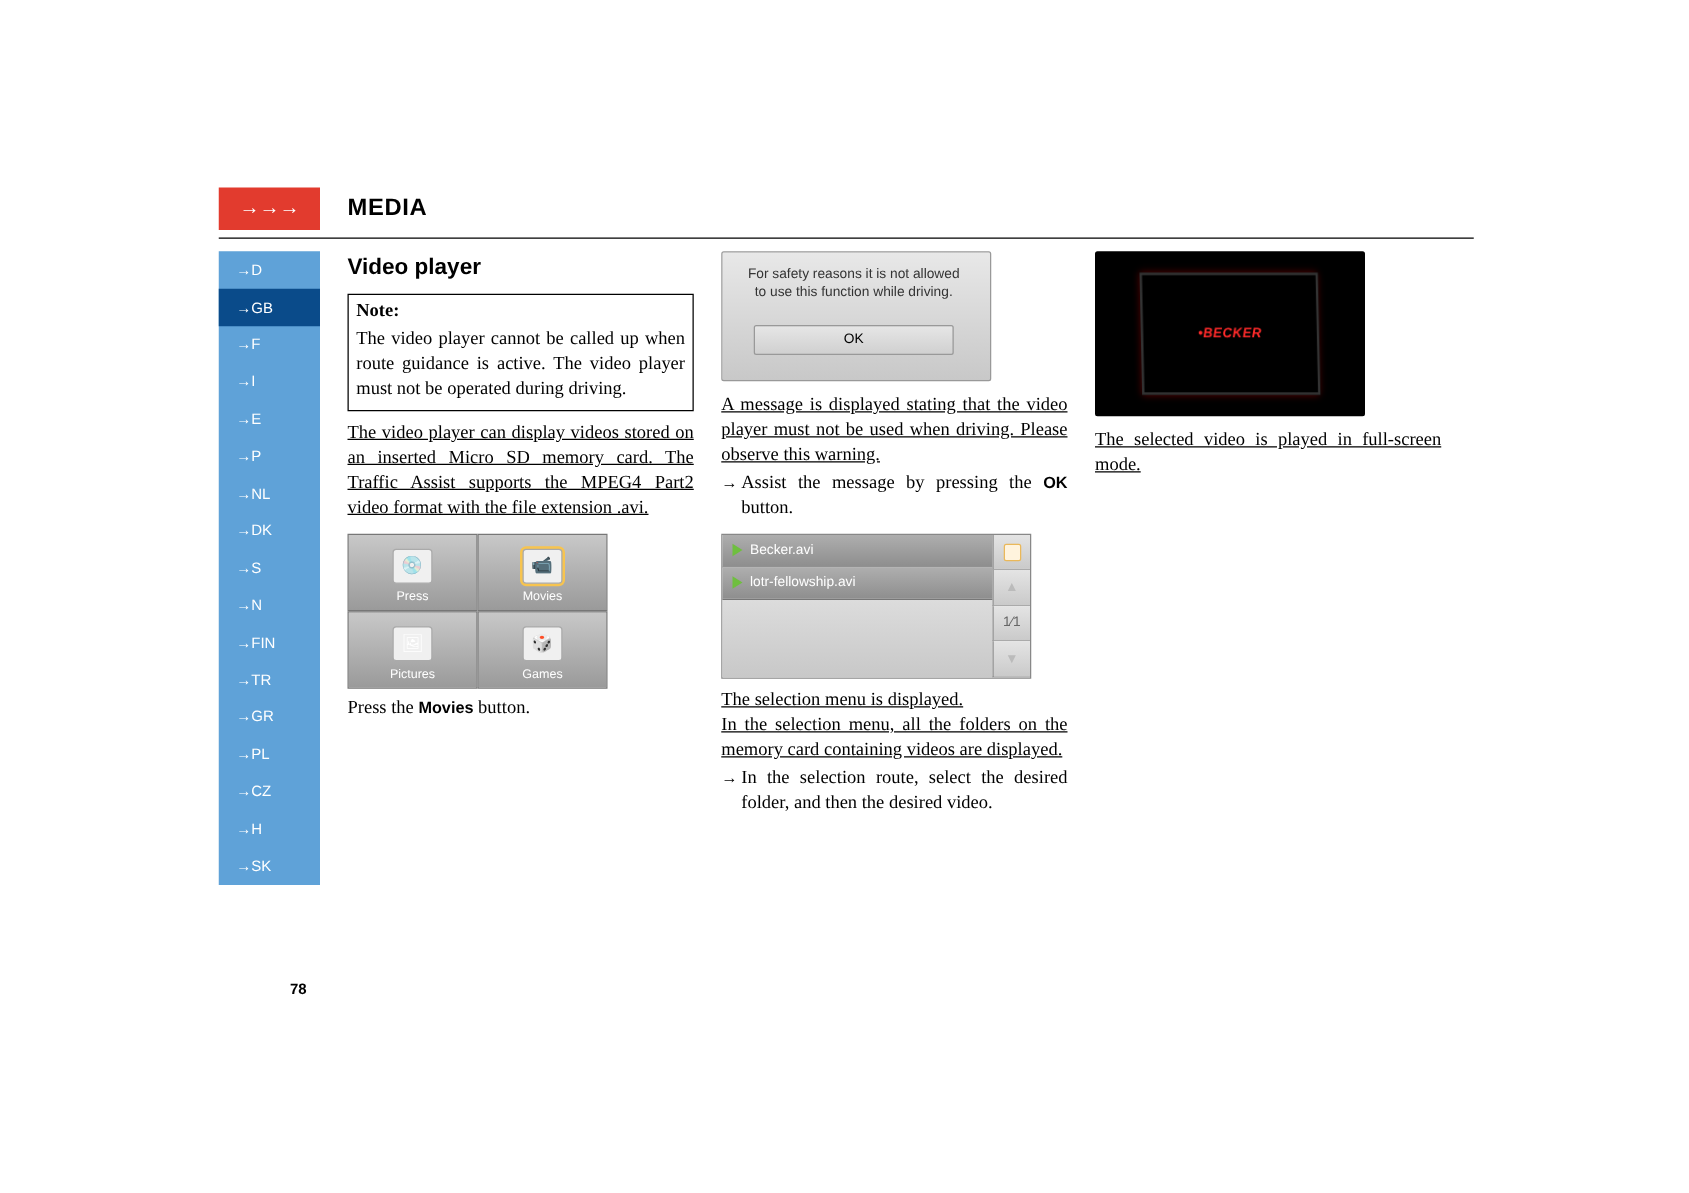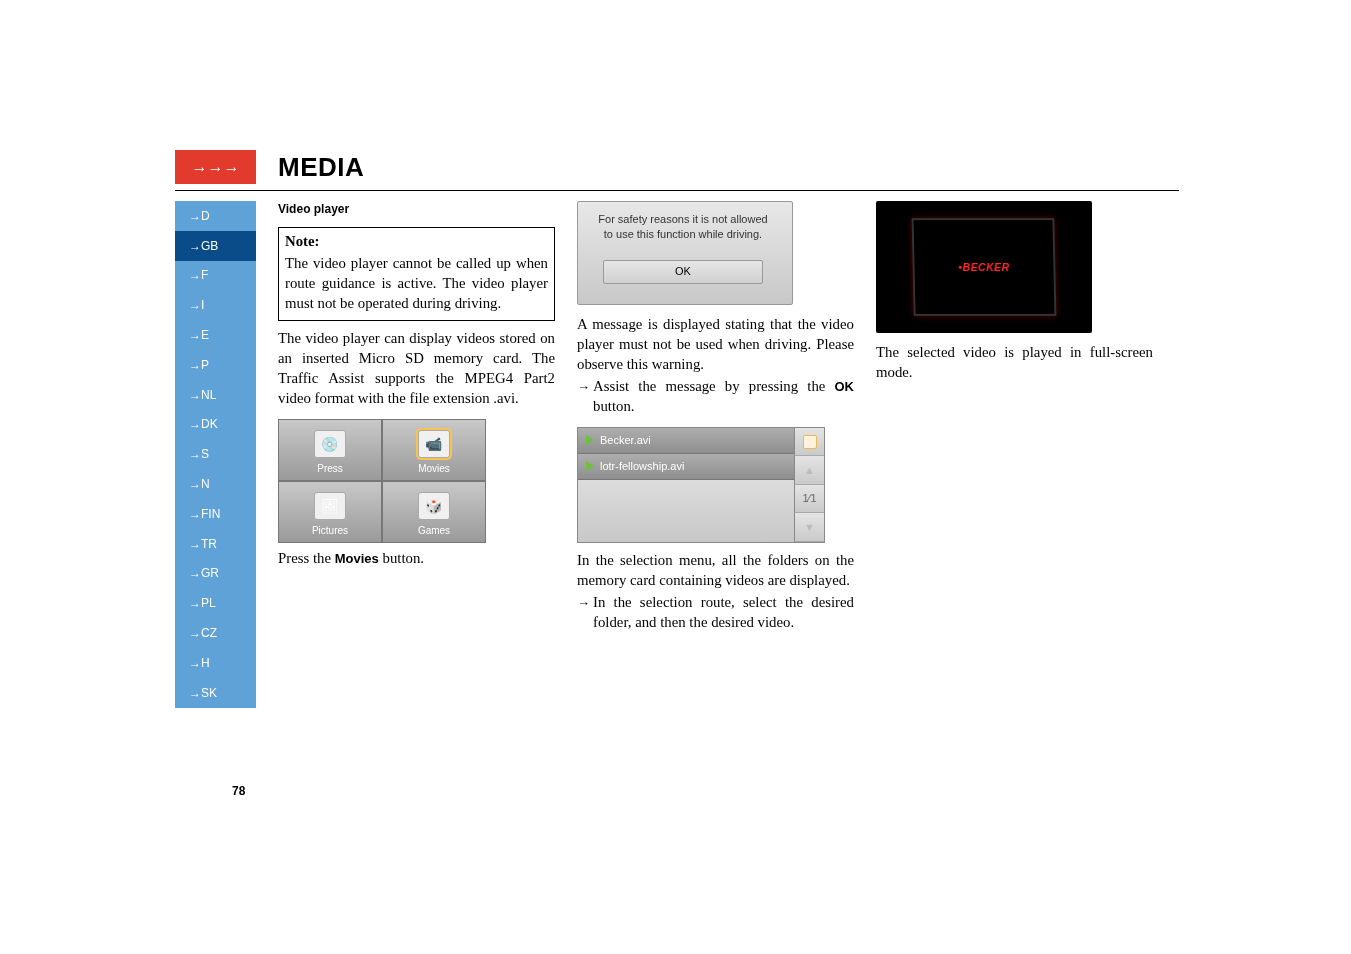--- a/index.html
+++ b/index.html
@@ -28,21 +28,21 @@
     display: flex;
     align-items: center;
     justify-content: center;
     margin-left: 175px;
     margin-right: 22px;
     font-size: 16px;
   }
   .media-title {
     font-family: Verdana, Arial, sans-serif;
     font-weight: bold;
-    font-size: 26px;
+    font-size: 19px;
     letter-spacing: 0.5px;
   }
   .hr {
     border-top: 1px solid #000;
     margin-left: 175px;
     margin-right: 172px;
     margin-bottom: 10px;
   }
   .body-row {
     display: flex;
@@ -82,36 +82,37 @@
   }
   .col {
     width: 277px;
     flex: 0 0 277px;
     font-size: 14.8px;
     line-height: 1.35;
   }
   .col1-title {
     font-family: Verdana, Arial, sans-serif;
     font-weight: bold;
-    font-size: 12px;
+    font-size: 18px;
     margin-bottom: 10px;
   }
   .note-box {
     border: 1px solid #000;
     padding: 4px 6px 6px 6px;
     margin-bottom: 8px;
     text-align: justify;
   }
   .note-label {
     font-weight: bold;
     display: block;
     margin-bottom: 2px;
   }
   .just {
     text-align: justify;
+    text-decoration: underline;
   }
   .media-grid {
     width: 208px;
     margin-top: 10px;
     margin-bottom: 6px;
   }
   .media-grid-row {
     display: flex;
   }
   .tile {
@@ -400,20 +401,21 @@
           <div class="sel-right">
             <div class="sel-side">
                 <div class="up-ico"></div>
               </div>
             <div class="sel-side disabled">▲</div>
             <div class="sel-side">1⁄1</div>
             <div class="sel-side disabled">▼</div>
           </div>
         </div>
 
+        <div class="just">The selection menu is displayed.</div>
         <div class="just">In the selection menu, all the folders on the memory card containing videos are displayed.</div>
 
         <div class="arrow-step">
           <div class="arr">→</div>
           <div class="txt">In the selection route, select the desired folder, and then the desired video.</div>
         </div>
       </div>
 
       <div class="col">
         <div class="player-shot">

